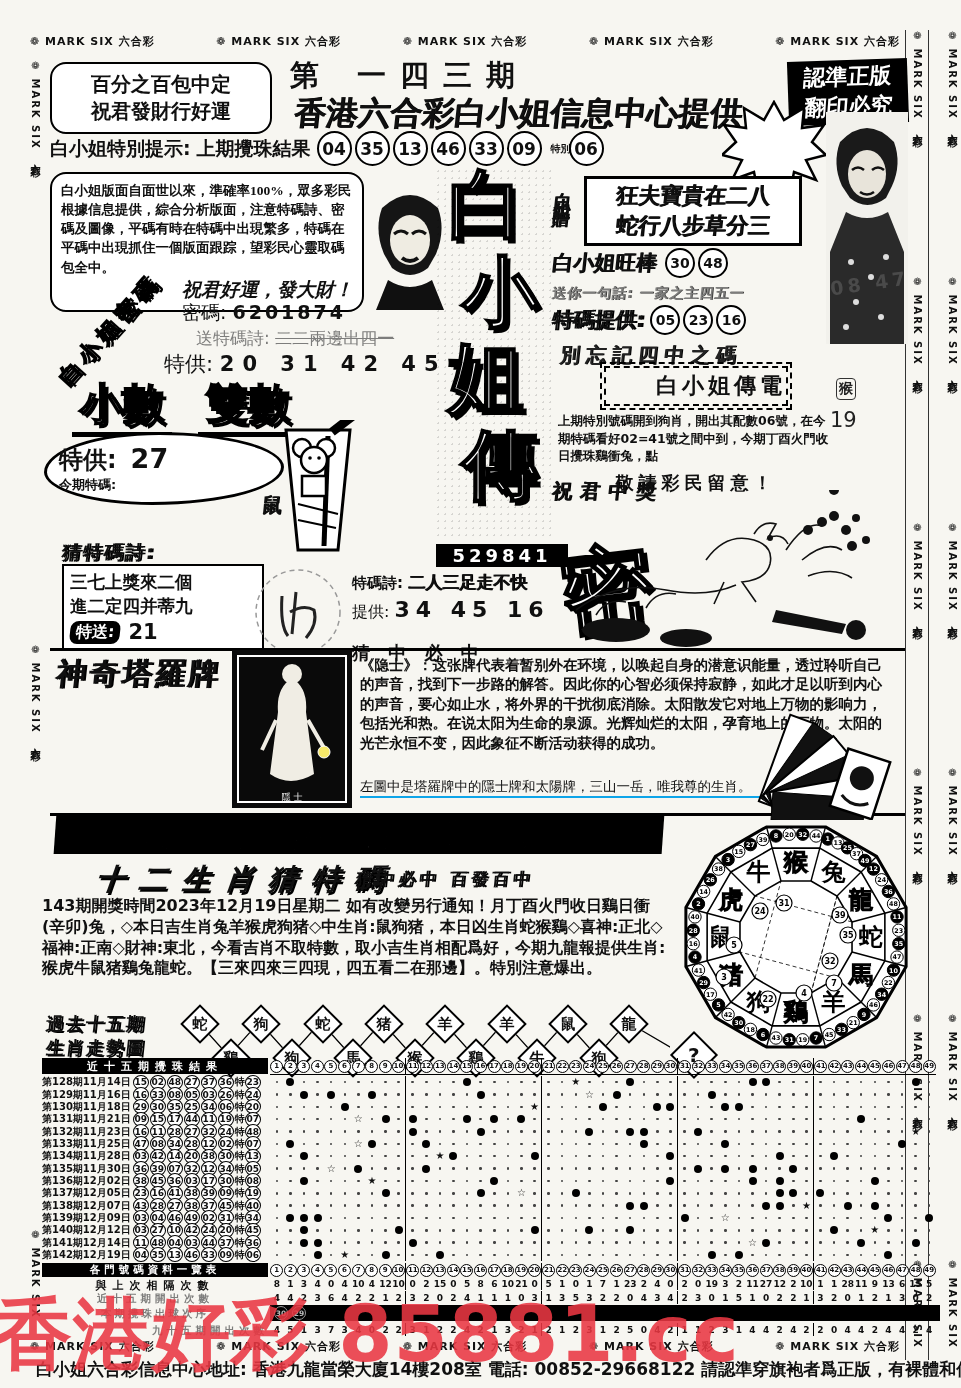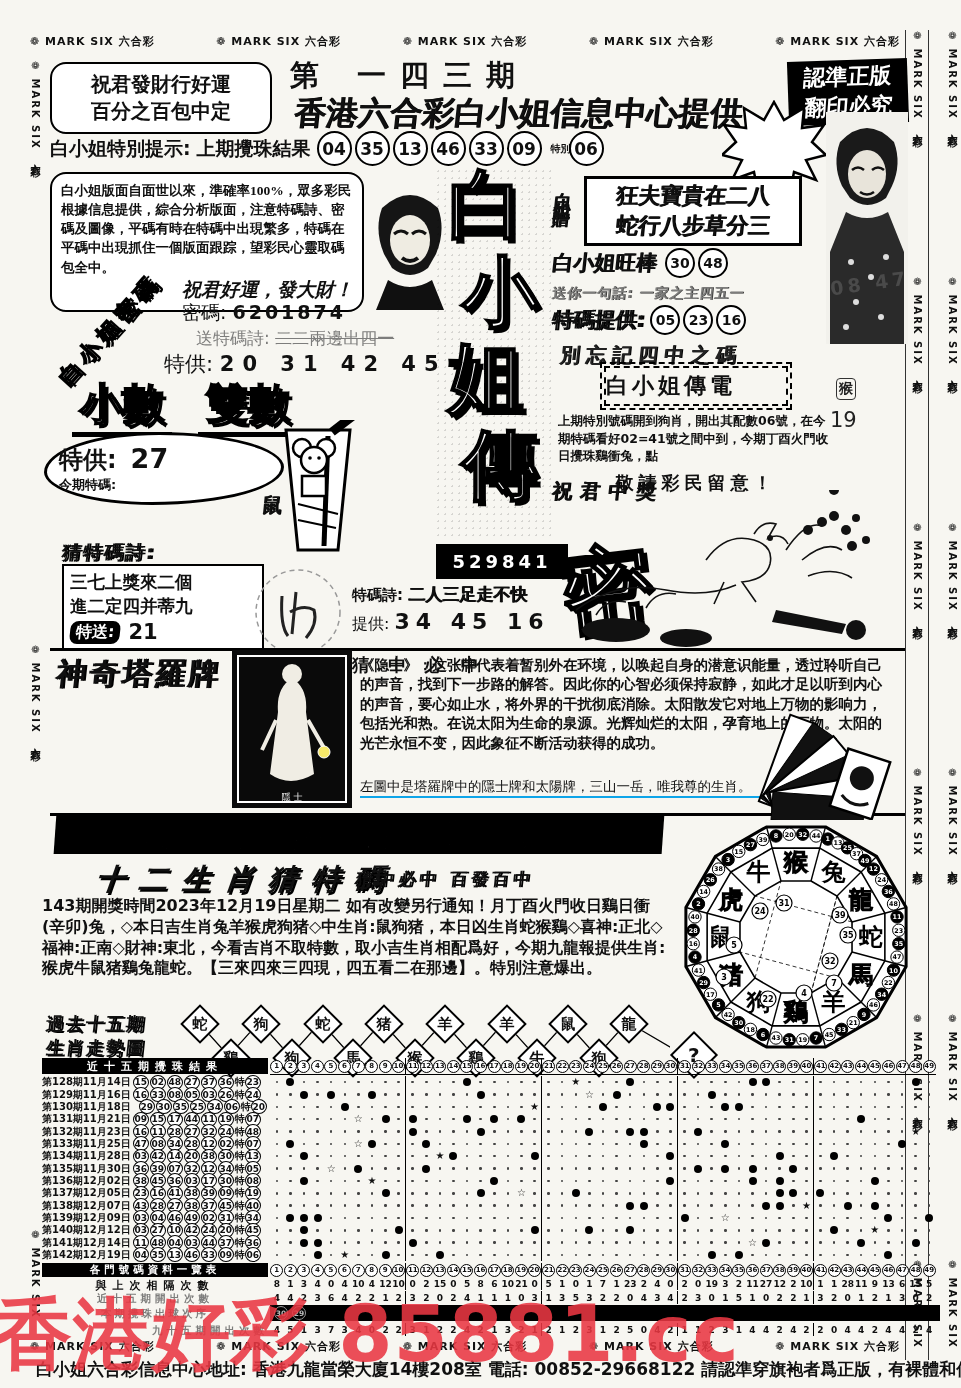--- a/index.html
+++ b/index.html
@@ -82,22 +82,22 @@
   <div class="abs vstrip" style="left:928px;top:30px;width:30px;height:1330px;border-left:1px solid #333;">
       <span>❁ MARK SIX 六合彩</span>
       <span>❁ MARK SIX 六合彩</span>
       <span>❁ MARK SIX 六合彩</span>
       <span>❁ MARK SIX 六合彩</span>
       <span>❁ MARK SIX 六合彩</span>
       <span>❁ MARK SIX 六合彩</span>
     </div>
 
   <div class="abs roundbox" style="left:50px;top:62px;width:200px;text-align:center;">
+    <div class="b" style="font-size:20px;">百分之百包中定</div>
     <div class="b" style="font-size:20px;">祝君發財行好運</div>
-    <div class="b" style="font-size:20px;">百分之百包中定</div>
   </div>
   <div class="abs b" style="left:290px;top:56px;width:440px;text-align:left;font-size:29px;letter-spacing:14px;">第 一四三期</div>
   <div class="abs b distress" style="left:248px;top:92px;width:540px;text-align:center;font-size:32px;white-space:nowrap;">香港六合彩白小姐信息中心提供</div>
 
   <div class="abs blackbar" style="left:788px;top:60px;width:120px;height:64px;flex-direction:column;transform:rotate(-2deg);">
     <div class="b distress" style="font-size:22px;">認準正版</div>
     <div class="b distress" style="font-size:22px;">翻印必究</div>
   </div>
 
   <div class="abs" style="left:50px;top:131px;display:flex;align-items:center;gap:6px;white-space:nowrap;">
@@ -175,21 +175,21 @@
   </div>
   <div class="abs b distress faded" style="left:552px;top:285px;font-size:14px;white-space:nowrap;letter-spacing:1px;">送你一句話: 一家之主四五一</div>
   <div class="abs" style="left:552px;top:305px;display:flex;align-items:center;gap:6px;">
     <span class="b distress" style="font-size:21px;white-space:nowrap;text-shadow:2px 0 #000;">特碼提供:</span>
     <span><span class="cn mid">05</span><span class="cn mid">23</span><span class="cn mid">16</span></span>
   </div>
   <div class="abs b distress" style="left:560px;top:342px;font-size:20px;letter-spacing:6px;white-space:nowrap;color:#222;">別忘記四中之碼</div>
   <div class="abs b faded" style="left:830px;top:272px;font-size:19px;letter-spacing:4px;transform:rotate(-8deg);">08 47</div>
 
   <div class="abs" style="left:558px;top:366px;width:276px;">
-    <div style="border:2px dashed #000;outline:2px dashed #000;outline-offset:2px;width:180px;margin:0 auto;text-align:left;padding:3px 0;">
+    <div style="border:2px dashed #000;outline:2px dashed #000;outline-offset:2px;width:180px;margin:0 auto;text-align:right;padding:3px 0;">
       <span class="b" style="font-size:22px;letter-spacing:4px;">白小姐傳電</span>
     </div>
     <div class="b" style="font-size:12.5px;line-height:1.4;margin-top:6px;">上期特別號碼開到狗肖，開出其配數06號，在今期特碼看好02=41號之間中到，今期丁酉火門收日攪珠鷄衝兔，點</div>
     <div class="b" style="font-size:18px;letter-spacing:5px;text-align:center;margin-top:6px;">敬請彩民留意！</div>
   </div>
   <div class="abs b distress" style="left:552px;top:478px;font-size:20px;letter-spacing:8px;">祝君中獎</div>
   <div class="abs b" style="left:836px;top:378px;font-size:14px;border:1px solid #333;border-radius:4px;padding:1px 2px;color:#222;">猴</div>
   <div class="abs" style="left:830px;top:408px;font-size:21px;color:#222;">19</div>
 
   <svg class="abs" style="left:556px;top:490px;" width="340" height="165" viewBox="0 0 340 165">
@@ -249,21 +249,21 @@
     <div style="display:flex;align-items:center;gap:8px;margin-top:2px;">
       <span class="blackbar b distress" style="font-size:16px;padding:1px 6px;border-radius:8px;">特送:</span>
       <span class="b" style="font-size:21px;">21</span>
     </div>
   </div>
   <svg class="abs" style="left:252px;top:566px;" width="92" height="92" viewBox="0 0 92 92">
     <circle cx="46" cy="46" r="42" fill="none" stroke="#999" stroke-width="1.5" stroke-dasharray="5 4"></circle>
     <path d="M30 30 Q28 60 36 70 M44 26 L40 68 M38 46 Q52 38 62 44 Q66 58 54 72" fill="none" stroke="#222" stroke-width="3"></path>
   </svg>
   <div class="abs" style="left:352px;top:544px;width:230px;">
-    <div class="blackbar b" style="width:132px;margin-left:84px;font-size:18px;letter-spacing:4px;padding:7px 0;">529841</div>
+    <div class="blackbar b" style="width:132px;margin-left:84px;font-size:18px;letter-spacing:4px;padding:1px 0;">529841</div>
     <div style="margin-top:4px;white-space:nowrap;">
       <span class="b" style="font-size:15px;">特碼詩:</span>
       <span class="b distress" style="font-size:17px;">二人三足走不快</span>
     </div>
     <div style="margin-top:3px;white-space:nowrap;">
       <span style="font-size:16px;">提供:</span>
       <span class="b" style="font-size:22px;letter-spacing:6px;">34 45 16</span>
     </div>
     <div class="b" style="font-size:18px;letter-spacing:6px;margin-top:18px;">猜 中 必 中</div>
   </div>
@@ -702,21 +702,21 @@
         <span class="cn small">16</span>
         <span class="cn small">33</span>
         <span class="cn small">08</span>
         <span class="cn small">05</span>
         <span class="cn small">03</span>
         <span class="cn small">26</span>
         <span style="font-size: 10px;">特</span>
         <span class="cn small">24</span>
       </div>
       <div class="drow">
-        <span style="margin-right: 8px;">第130期11月18日</span>
+        <span style="margin-right: 2px;">第130期11月18日</span>
         <span class="cn small">29</span>
         <span class="cn small">30</span>
         <span class="cn small">35</span>
         <span class="cn small">25</span>
         <span class="cn small">34</span>
         <span class="cn small">06</span>
         <span style="font-size: 10px;">特</span>
         <span class="cn small">20</span>
       </div>
       <div class="drow">

